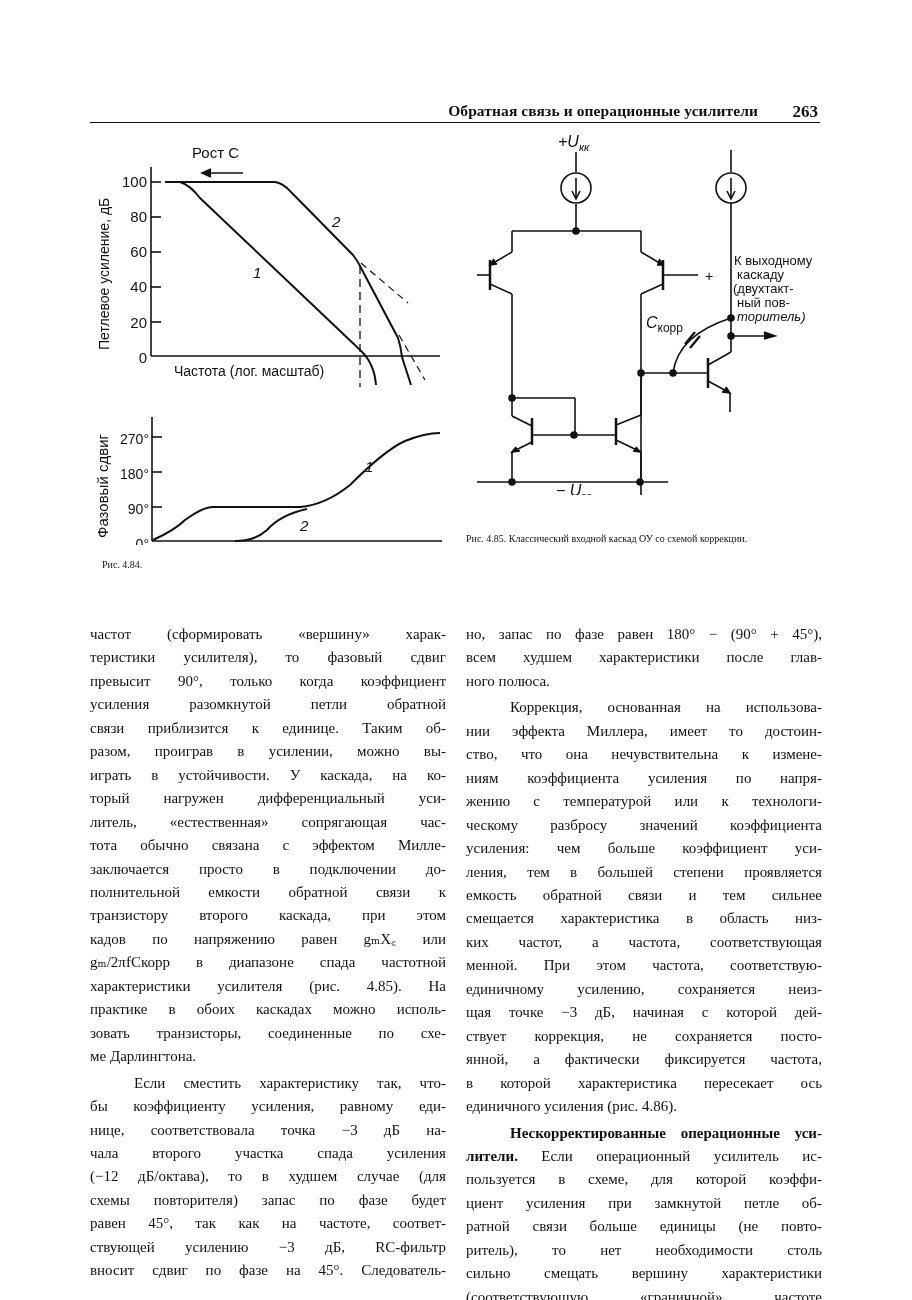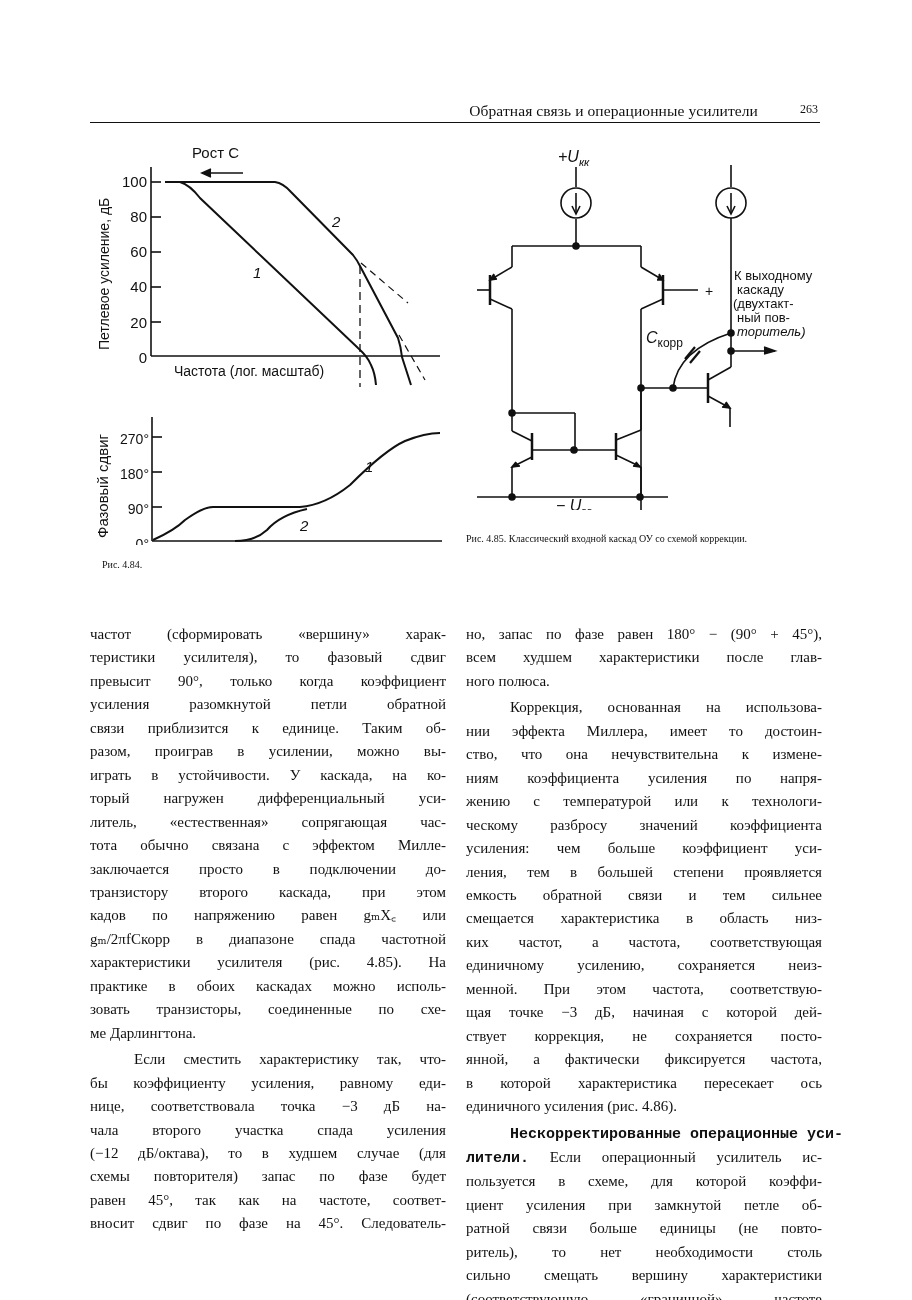--- a/index.html
+++ b/index.html
@@ -1,33 +1,33 @@
 <!DOCTYPE html>
 <html><head>
 <meta charset="utf-8">
 <style>
   html, body { margin: 0; padding: 0; background: #ffffff; }
   body { width: 912px; height: 1300px; position: relative; overflow: hidden;
          font-family: "Liberation Serif", "DejaVu Serif", serif; color: #111; }
   .header { position: absolute; left: 90px; top: 100px; width: 730px; height: 22px;
             border-bottom: 1.5px solid #111; }
-  .header-title { position: absolute; right: 62px; top: 2px; font-weight: normal; font-size: 15.5px; letter-spacing: 0.1px; }
-  .header-page { position: absolute; right: 2px; top: 2px; font-weight: normal; font-size: 12px; }
+  .header-title { position: absolute; right: 62px; top: 2px; font-weight: bold; font-size: 15.5px; letter-spacing: 0.1px; }
+  .header-page { position: absolute; right: 2px; top: 2px; font-weight: bold; font-size: 17px; }
   .fig { position: absolute; }
   .fig svg { display: block; }
   .svgtext { font-family: "Liberation Sans", "DejaVu Sans", sans-serif; }
   .caption { position: absolute; font-size: 10px; line-height: 17px; }
   .col { position: absolute; top: 603px; width: 356px; font-size: 15px; line-height: 23.45px;
          text-align: justify; margin-top: 20px; }
   .col .ind { text-indent: 22px; }
   .col .line { display: block; text-align: justify; text-align-last: justify; white-space: nowrap; }
   .col .line.last { text-align-last: left; }
   .col .line.ind { padding-left: 22px; }
   .col .gap { height: 3px; }
-  b.runin { font-weight: bold; font-family: Liberation Mono, monospace; }
+  b.runin { font-weight: bold; }
 </style>
 </head>
 <body>
 
 <div class="header">
   <span class="header-title">Обратная связь и операционные усилители</span>
   <span class="header-page">263</span>
 </div>
 
 <div class="fig" style="left:85px; top:135px;">
@@ -87,21 +87,21 @@
       <line x1="67" y1="32" x2="77" y2="32"></line>
       <line x1="67" y1="67" x2="77" y2="67"></line>
       <line x1="67" y1="102" x2="77" y2="102"></line>
       <path d="M 68 135 Q 90 125 100 115 Q 118 102 128 102 L 215 102 Q 240 100 265 80 Q 300 45 320 36 Q 340 28 355 28" stroke-width="2"></path>
       <path d="M 150 136 Q 170 136 182 125 Q 195 110 222 104" stroke-width="2"></path>
     </g>
   </svg>
 </div>
 <div class="caption" style="left:102px; top:556px;">Рис. 4.84.</div>
 
-<div class="fig" style="left:460px; top:135px;">
+<div class="fig" style="left:460px; top:120px;">
   <svg width="370" height="375" viewBox="0 0 370 375" xmlns="http://www.w3.org/2000/svg">
     <g class="svgtext" fill="#111">
       <text x="98" y="27" font-size="16" font-style="italic"><tspan>+U</tspan><tspan font-size="11" dy="4">кк</tspan></text>
       <text x="96" y="376" font-size="16" font-style="italic"><tspan>− U</tspan><tspan font-size="11" dy="4">ээ</tspan></text>
       <text x="186" y="208" font-size="16" font-style="italic"><tspan>C</tspan><tspan font-size="12" dy="4" font-style="normal">корр</tspan></text>
       <text x="245" y="161" font-size="14">+</text>
       <g font-size="13">
         <text x="274" y="145">К выходному</text>
         <text x="277" y="159">каскаду</text>
         <text x="273" y="173">(двухтакт-</text>
@@ -191,37 +191,39 @@
     <span class="line">теристики усилителя), то фазовый сдвиг</span>
     <span class="line">превысит 90°, только когда коэффициент</span>
     <span class="line">усиления разомкнутой петли обратной</span>
     <span class="line">связи приблизится к единице. Таким об-</span>
     <span class="line">разом, проиграв в усилении, можно вы-</span>
     <span class="line">играть в устойчивости. У каскада, на ко-</span>
     <span class="line">торый нагружен дифференциальный уси-</span>
     <span class="line">литель, «естественная» сопрягающая час-</span>
     <span class="line">тота обычно связана с эффектом Милле-</span>
     <span class="line">заключается просто в подключении до-</span>
+    <span class="line">полнительной емкости обратной связи к</span>
     <span class="line">транзистору второго каскада, при этом</span>
     <span class="line">кадов по напряжению равен gₘX꜀ или</span>
     <span class="line">gₘ/2πfCкорр в диапазоне спада частотной</span>
     <span class="line">характеристики усилителя (рис. 4.85). На</span>
     <span class="line">практике в обоих каскадах можно исполь-</span>
     <span class="line">зовать транзисторы, соединенные по схе-</span>
     <span class="line last">ме Дарлингтона.</span>
   </div>
   <div class="gap"></div>
   <div>
     <span class="line ind">Если сместить характеристику так, что-</span>
     <span class="line">бы коэффициенту усиления, равному еди-</span>
     <span class="line">нице, соответствовала точка −3 дБ на-</span>
     <span class="line">чала второго участка спада усиления</span>
     <span class="line">(−12 дБ/октава), то в худшем случае (для</span>
     <span class="line">схемы повторителя) запас по фазе будет</span>
     <span class="line">равен 45°, так как на частоте, соответ-</span>
+    <span class="line">ствующей усилению −3 дБ, RC-фильтр</span>
     <span class="line">вносит сдвиг по фазе на 45°. Следователь-</span>
   </div>
 </div>
 
 <div class="col" style="left:466px;">
   <div>
     <span class="line">но, запас по фазе равен 180° − (90° + 45°),</span>
     <span class="line">всем худшем характеристики после глав-</span>
     <span class="line last">ного полюса.</span>
   </div>
@@ -231,22 +233,22 @@
     <span class="line">нии эффекта Миллера, имеет то достоин-</span>
     <span class="line">ство, что она нечувствительна к измене-</span>
     <span class="line">ниям коэффициента усиления по напря-</span>
     <span class="line">жению с температурой или к технологи-</span>
     <span class="line">ческому разбросу значений коэффициента</span>
     <span class="line">усиления: чем больше коэффициент уси-</span>
     <span class="line">ления, тем в большей степени проявляется</span>
     <span class="line">емкость обратной связи и тем сильнее</span>
     <span class="line">смещается характеристика в область низ-</span>
     <span class="line">ких частот, а частота, соответствующая</span>
+    <span class="line">менной. При этом частота, соответствую-</span>
     <span class="line">единичному усилению, сохраняется неиз-</span>
-    <span class="line">менной. При этом частота, соответствую-</span>
     <span class="line">щая точке −3 дБ, начиная с которой дей-</span>
     <span class="line">ствует коррекция, не сохраняется посто-</span>
     <span class="line">янной, а фактически фиксируется частота,</span>
     <span class="line">в которой характеристика пересекает ось</span>
     <span class="line last">единичного усиления (рис. 4.86).</span>
   </div>
   <div class="gap"></div>
   <div>
     <span class="line ind"><b class="runin">Нескорректированные операционные уси-</b></span>
     <span class="line"><b class="runin">лители.</b><span> Если операционный усилитель ис-</span></span>

